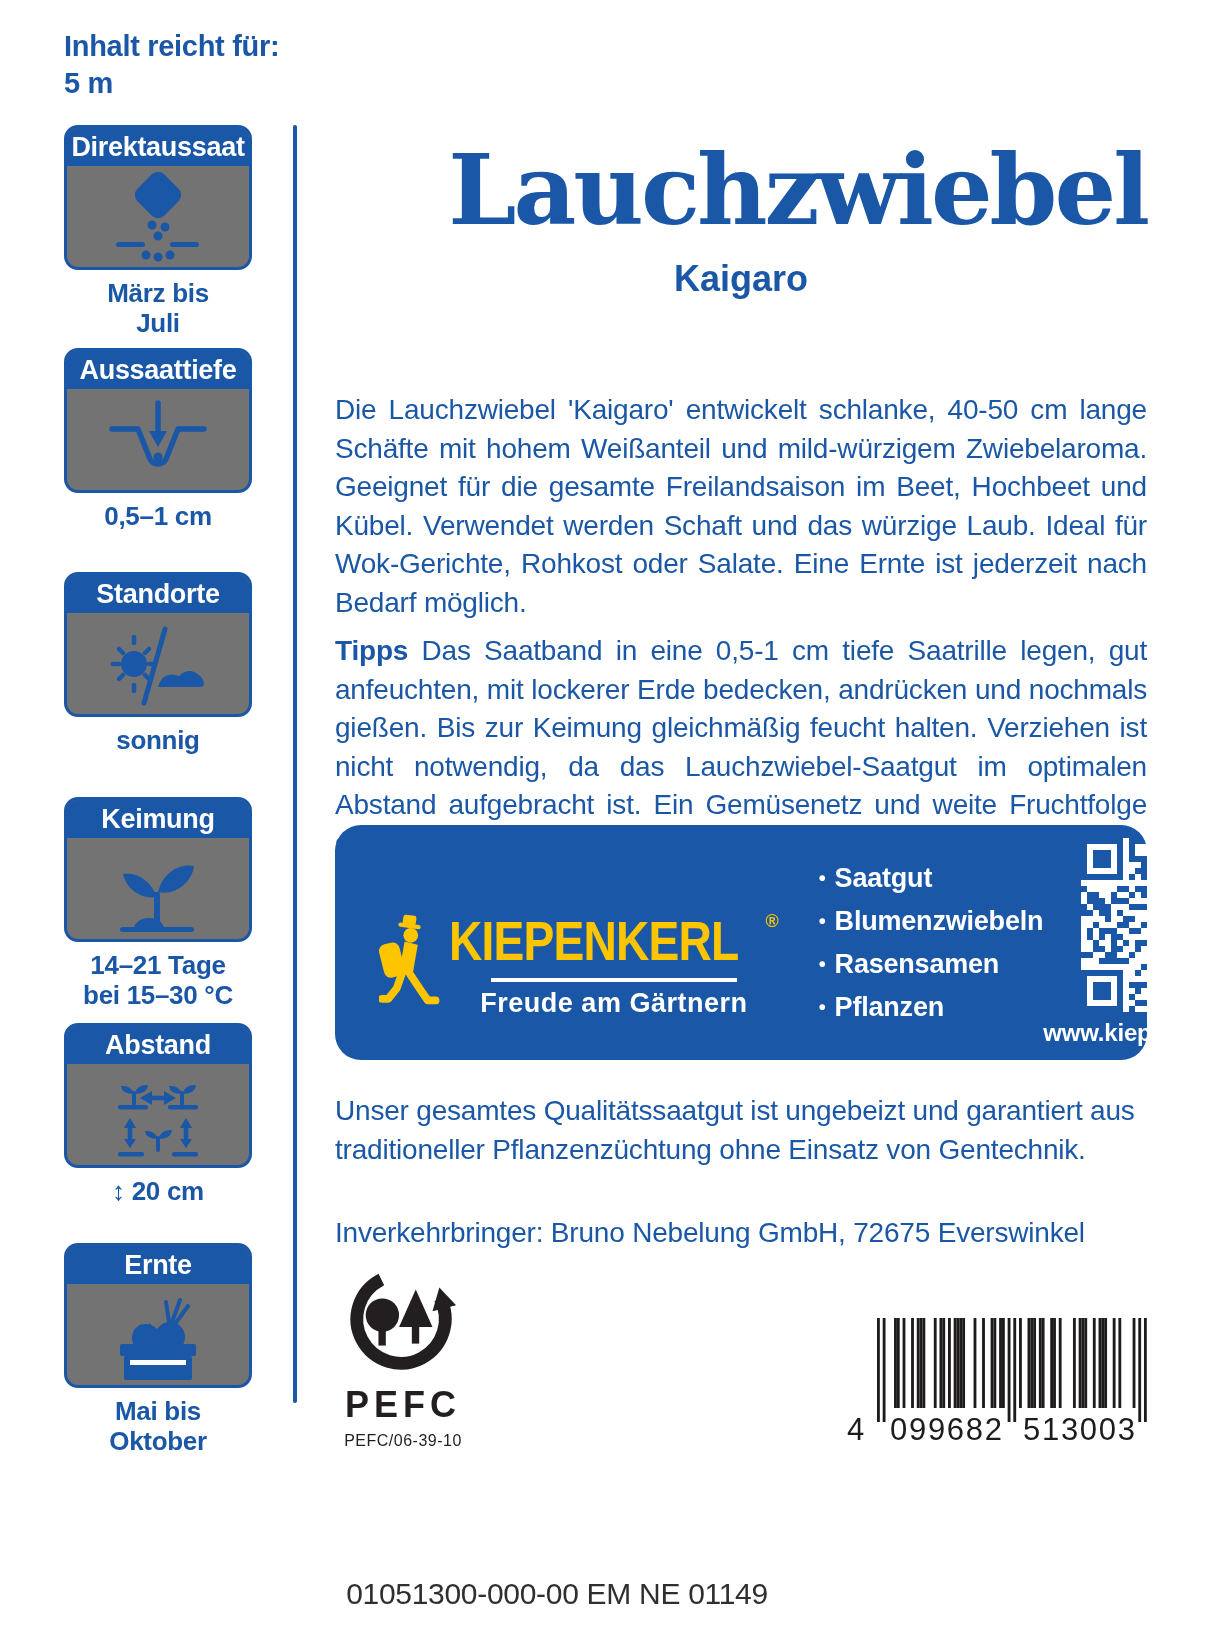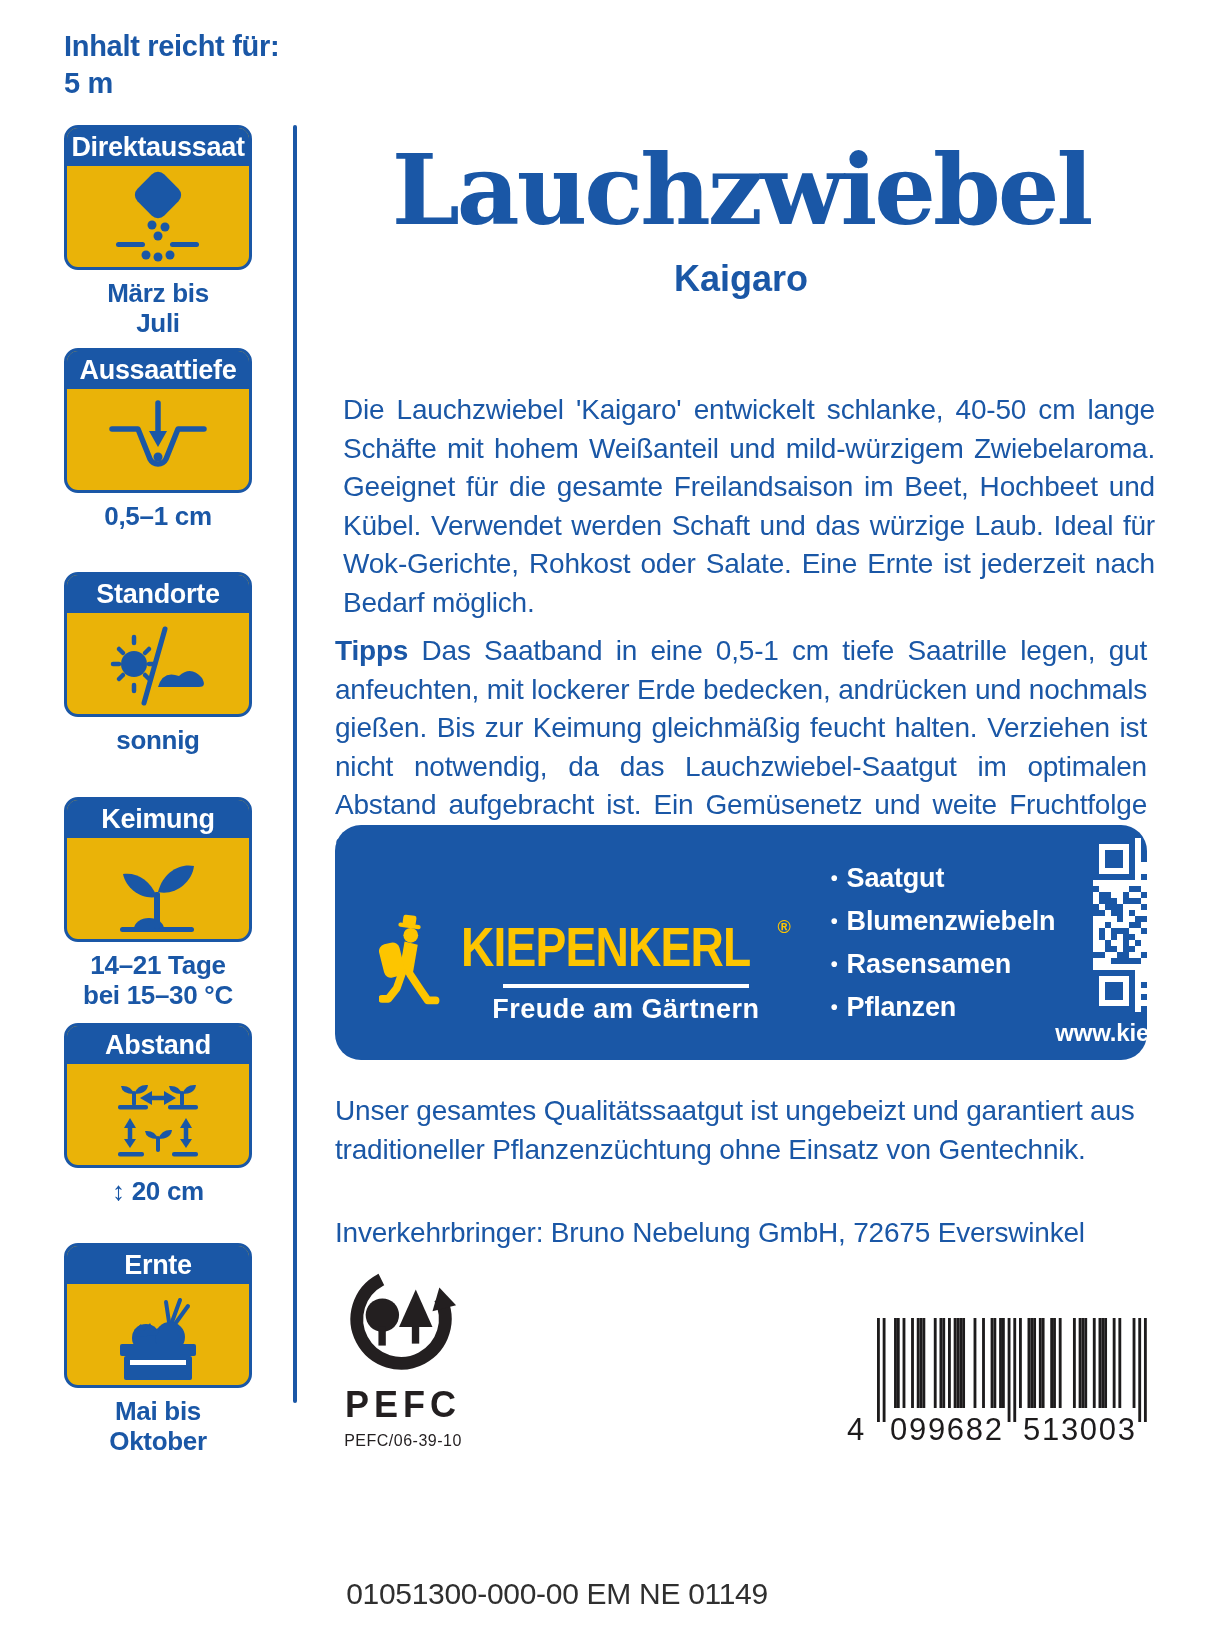--- a/index.html
+++ b/index.html
@@ -5,41 +5,41 @@
   html,body{margin:0;padding:0;background:#e8e8e8;}
   .page{
     position:relative; width:1214px; height:1625px; background:#ffffff;
     font-family:"Liberation Sans", sans-serif; overflow:hidden; margin:0 auto;
     color:#1a57a6;
   }
   
   .intro{position:absolute; left:64px; top:28px; font-size:29px; font-weight:700; line-height:37px; letter-spacing:-.3px;}
   
   .icon-group{position:absolute; left:64px; width:188px; text-align:center;}
-  .ibox{border:3px solid #1a57a6; border-radius:14px; overflow:hidden; background:#eab308;}
+  .ibox{border:3px solid #1a57a6; border-radius:14px; overflow:hidden; background:#737373;}
   .ibox-header{background:#1a57a6; color:#fff; font-weight:700; font-size:27px; line-height:38px; letter-spacing:-.3px;}
   .ibox-body{height:101px; display:flex; align-items:center; justify-content:center;}
   .ibox-body svg{display:block;}
   .icaption{margin-top:8px; font-size:26px; font-weight:700; line-height:30px; letter-spacing:-.3px;}
   .divider{position:absolute; left:293px; top:125px; width:4px; height:1278px; background:#1a57a6; border-radius:2px;}
   
-  .title{position:absolute; left:335px; top:133px; width:812px; text-align:center;
+  .title{position:absolute; left:335px; top:133px; width:812px; text-align:right;
     font-family:"DejaVu Serif", serif; font-weight:700; font-size:97px; letter-spacing:-3px;}
   .variety{position:absolute; left:335px; top:258px; width:812px; text-align:center; font-size:36px; font-weight:700;}
   .botanical{position:absolute; left:335px; top:308px; width:812px; text-align:center; font-size:33px; font-weight:400;}
   .para{position:absolute; left:335px; width:812px; font-size:28px; line-height:38.5px; text-align:justify; letter-spacing:-.2px; font-weight:500;}
-  .desc{top:363px;margin-left:8px;}
+  .desc{top:363px;}
   .tips{top:604px;}
   .tips b{font-weight:700;}
   .quality{top:1064px; text-align:left;}
   .distributor{top:1186px; text-align:left; line-height:38px;}
   
   .banner{position:absolute; left:335px; top:825px; width:812px; height:235px; background:#1a57a6;
     border-radius:26px; display:flex; align-items:center; padding:0 26px 0 44px; box-sizing:border-box;}
-  .logo-block{display:flex; align-items:flex-end; gap:20px;margin-top:43px;}
+  .logo-block{display:flex; align-items:center; gap:8px;margin-top:43px;}
   .logo-text{display:flex; flex-direction:column; align-items:center;}
   .wordmark-row{display:flex; align-items:flex-start;}
   .wordmark{color:#fdc500; font-weight:700; font-size:55px; letter-spacing:-1px; transform:scaleX(.84); transform-origin:left center; white-space:nowrap;}
   .regmark{color:#fdc500; font-size:18px; font-weight:700; margin-left:-28px; margin-top:2px;}
   .logo-rule{height:4px; background:#fff; width:246px; margin:5px 0 6px 0;}
   .slogan{color:#fff; font-weight:700; font-size:27px; letter-spacing:.5px; white-space:nowrap;}
   .products{list-style:none; margin:0 0 0 40px; padding:0;}
   .products li{color:#fff; font-weight:700; font-size:27px; line-height:43px; white-space:nowrap; letter-spacing:-.2px;}
   .products .bullet{font-size:20px; margin-right:9px; vertical-align:2px;}
   .qr-block{margin-left:auto; display:flex; flex-direction:column; align-items:flex-end; justify-content:center;}

